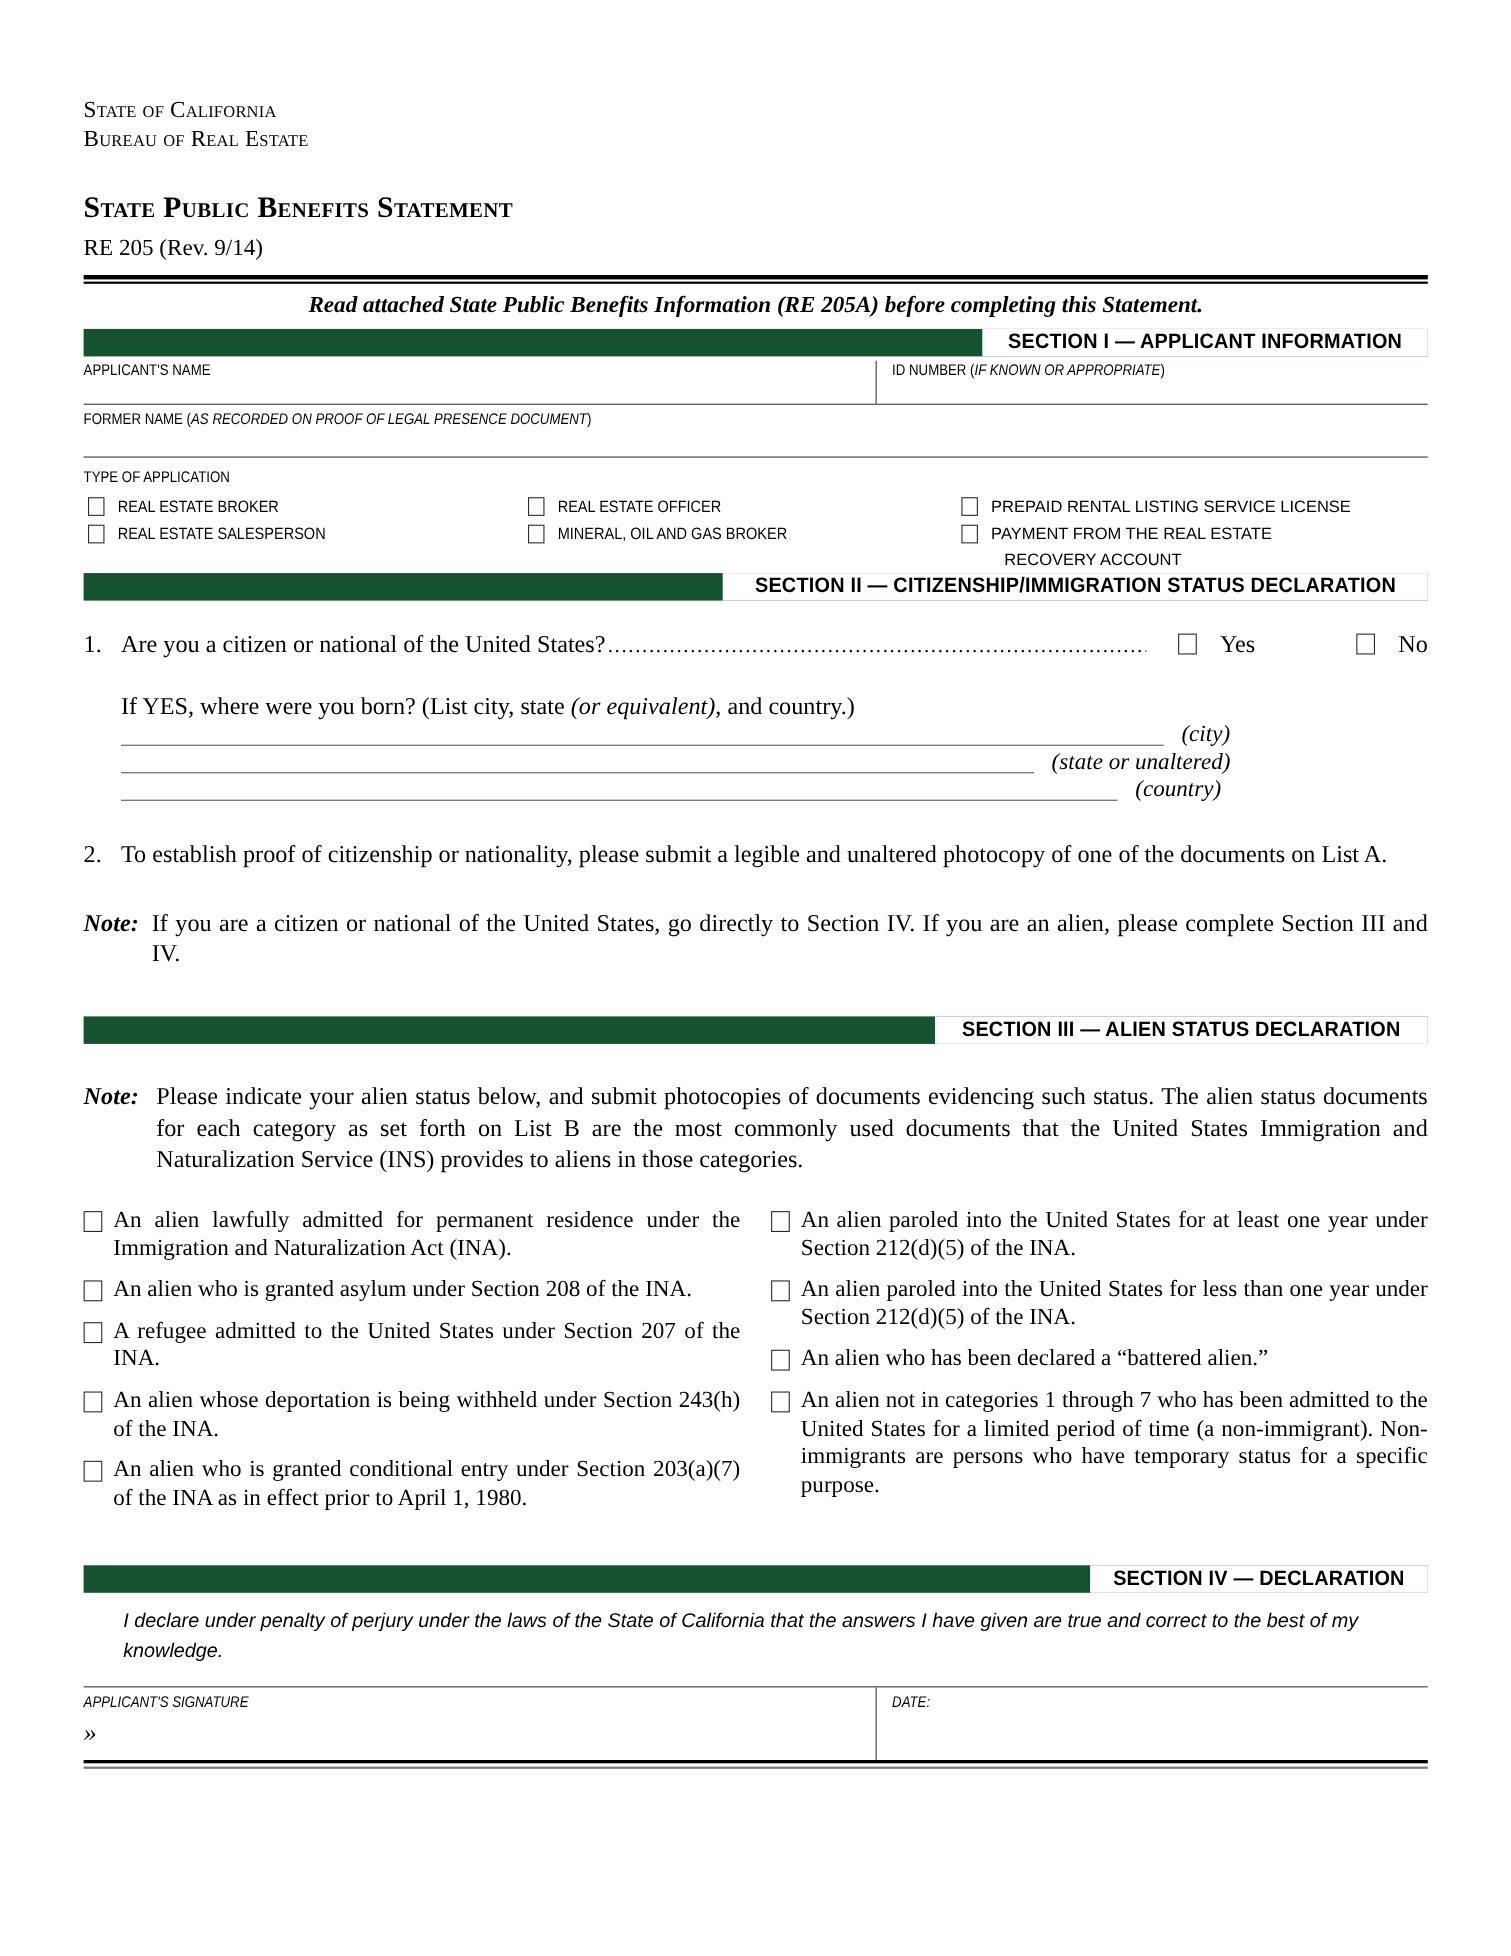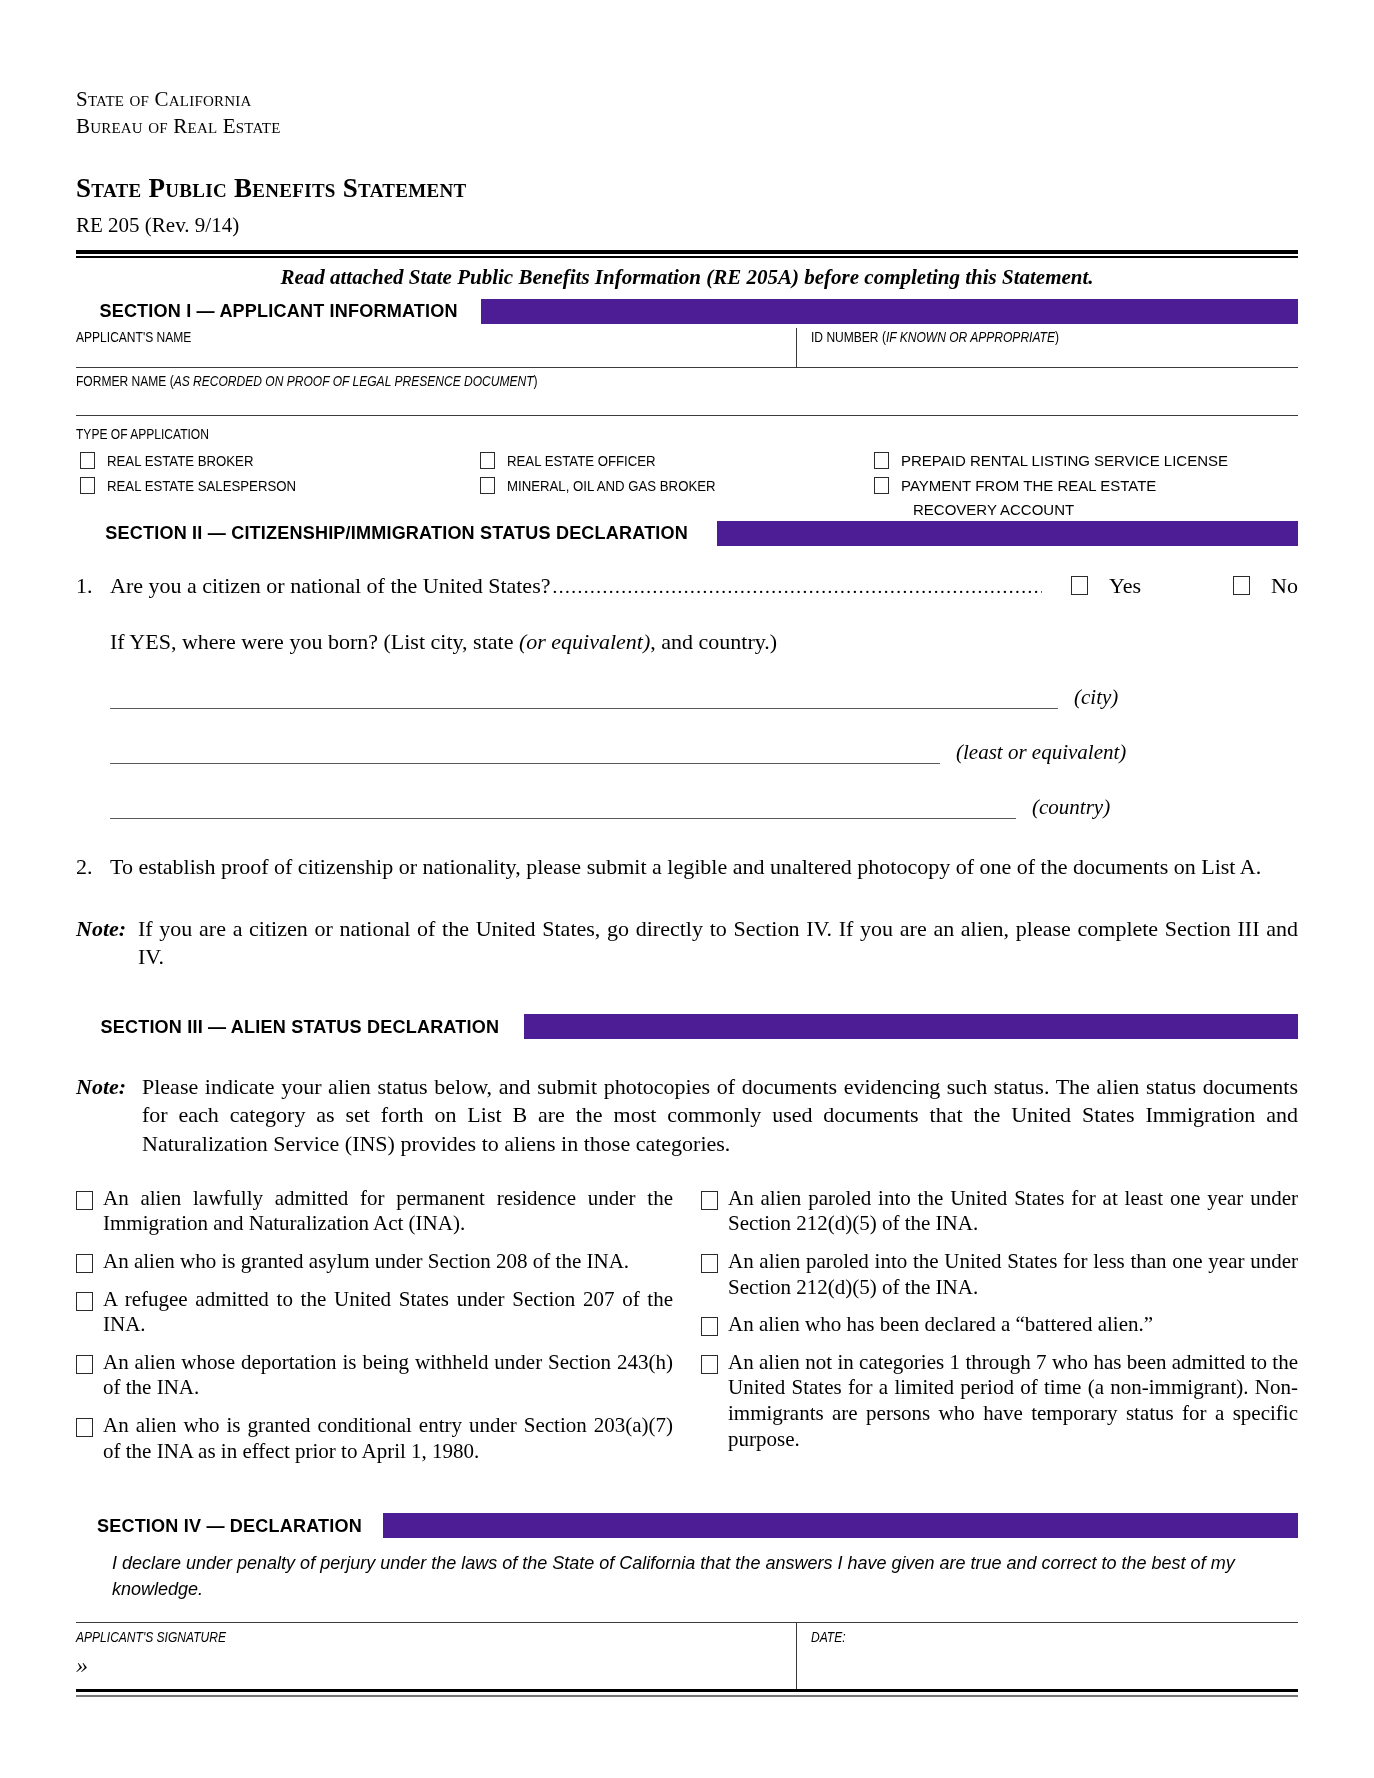--- a/index.html
+++ b/index.html
@@ -67,25 +67,25 @@
     font-family: "Liberation Serif", serif;
     font-style: italic;
     font-weight: bold;
     font-size: 21px;
   }
 
   
   .section-bar {
     position: relative;
     height: 25px;
-    background: #4c1d95;
+    background: #14532d;
     margin-top: 9px;
     display: flex;
     align-items: stretch;
-    justify-content: flex-start;
+    justify-content: flex-end;
   }
   .section-bar .cap {
     background: #ffffff;
     display: flex;
     align-items: center;
     justify-content: center;
     padding: 0 14px;
   }
   .section-bar .cap span {
     font-family: "Liberation Sans", sans-serif;
@@ -211,23 +211,22 @@
 
   .if-yes {
     margin-top: 30px;
     margin-left: 34px;
     font-size: 22px;
   }
   .if-yes i { font-style: italic; }
 
   .blankline {
     display: flex;
-    align-items: center;
+    align-items: flex-start;
     margin-left: 34px;
-    margin-top: 30px;
   }
   .blankline .ln {
     border-bottom: 1.6px solid #5a5a5a;
     height: 22px;
   }
   .blankline .cap {
     font-size: 21px;
     font-style: italic;
     padding-left: 16px;
     white-space: nowrap;
@@ -427,21 +426,21 @@
     <div class="if-yes">
       <span>If YES, where were you born? (List city, state </span><i>(or equivalent)</i><span>, and country.)</span>
     </div>
 
     <div class="blankline">
       <span class="ln" style="width:948px;"></span>
       <span class="cap">(city)</span>
     </div>
     <div class="blankline">
       <span class="ln" style="width:830px;"></span>
-      <span class="cap">(least or equivalent)</span>
+      <span class="cap">(state or unaltered)</span>
     </div>
     <div class="blankline">
       <span class="ln" style="width:906px;"></span>
       <span class="cap">(country)</span>
     </div>
 
     <div class="item2">
       <div class="q-num">2.</div>
       <div style="flex:1;">To establish proof of citizenship or nationality, please submit a legible and unaltered photocopy of one of the documents on List A.</div>
     </div>

